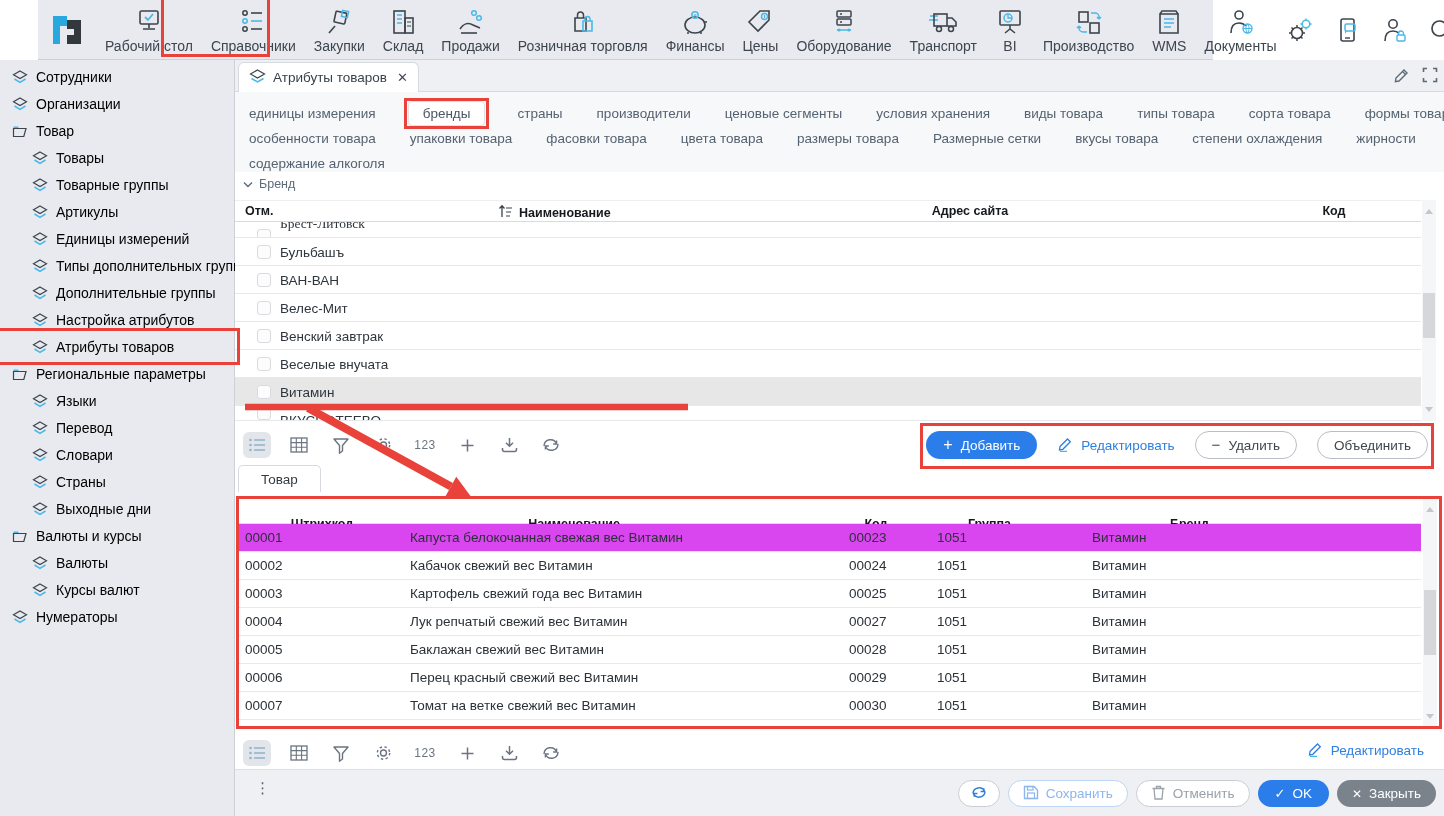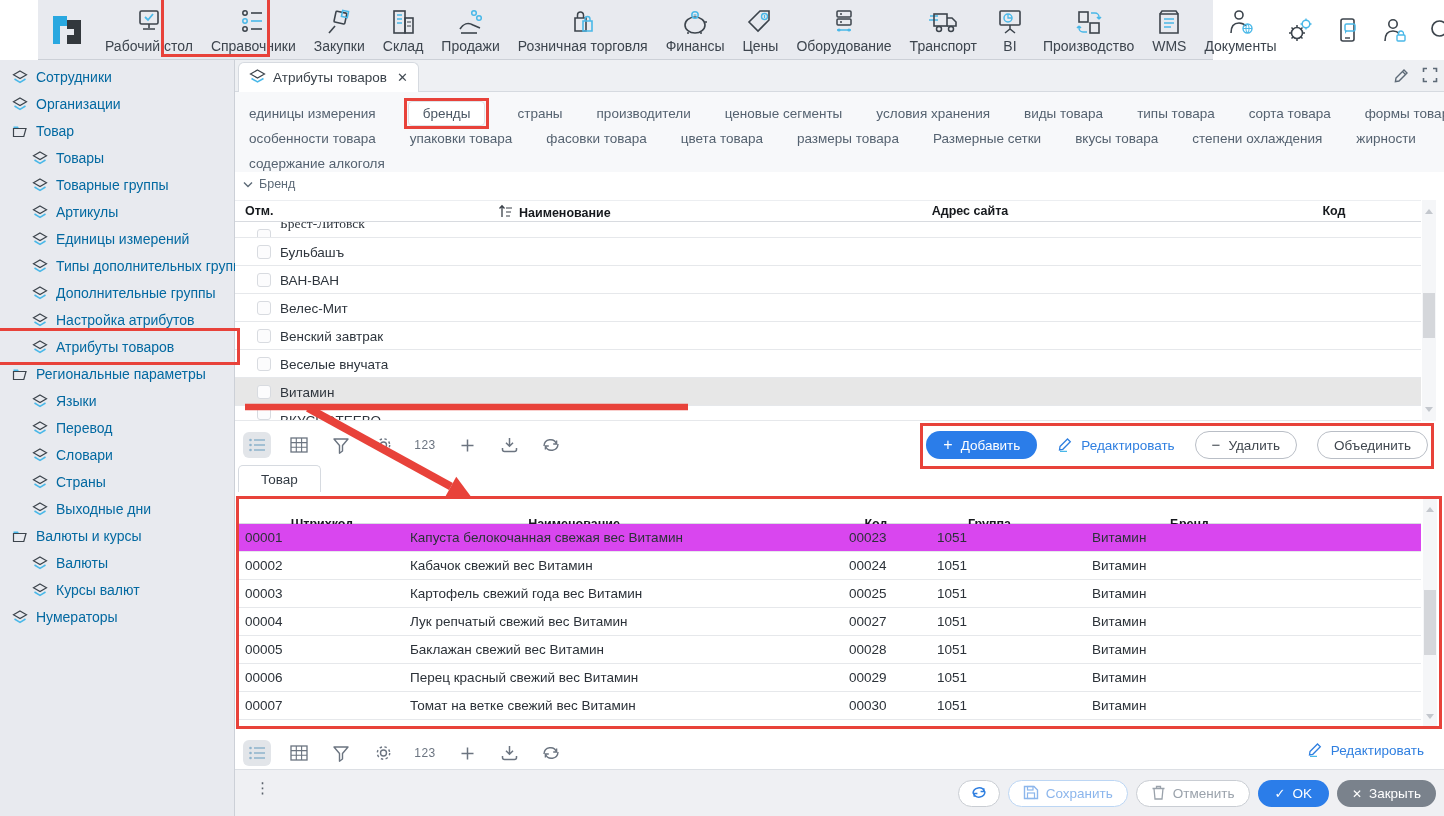--- a/index.html
+++ b/index.html
@@ -15,21 +15,21 @@
   .nav-item { display:flex; flex-direction:column; align-items:center; justify-content:flex-end;
               padding:0 9px; cursor:pointer; height:56px; }
   .nav-item .nicon { height:32px; display:flex; align-items:center; }
   .nav-item .nlabel { font-size:14px; color:#3d454e; white-space:nowrap; line-height:17px; }
   .right-icons { margin-left:auto; display:flex; align-items:center; gap:19px; padding-right:14px; }
   .right-icons .ricon { display:flex; align-items:center; cursor:pointer; }
 
   
   .sidebar { position:absolute; left:0; top:60px; width:235px; height:756px; background:#e8eaef;
              border-right:1px solid #ccd0d7; padding-top:3px; }
-  .side-item { height:27px; display:flex; align-items:center; gap:8px; font-size:14px; color:#0369a1;
+  .side-item { height:27px; display:flex; align-items:center; gap:8px; font-size:14px; color:#000000;
                cursor:pointer; white-space:nowrap; }
   .side-item.lvl0 { padding-left:12px; }
   .side-item.lvl1 { padding-left:32px; }
 
   
   .content { position:absolute; left:235px; top:60px; width:1209px; height:756px; background:#fff; }
 
   .tabstrip { position:absolute; left:0; top:0; width:1209px; height:32px; background:#eef0f3;
               border-bottom:1px solid #d6dae0; }
   .doc-tab { position:absolute; left:3px; top:2px; height:30px; background:#fff;

